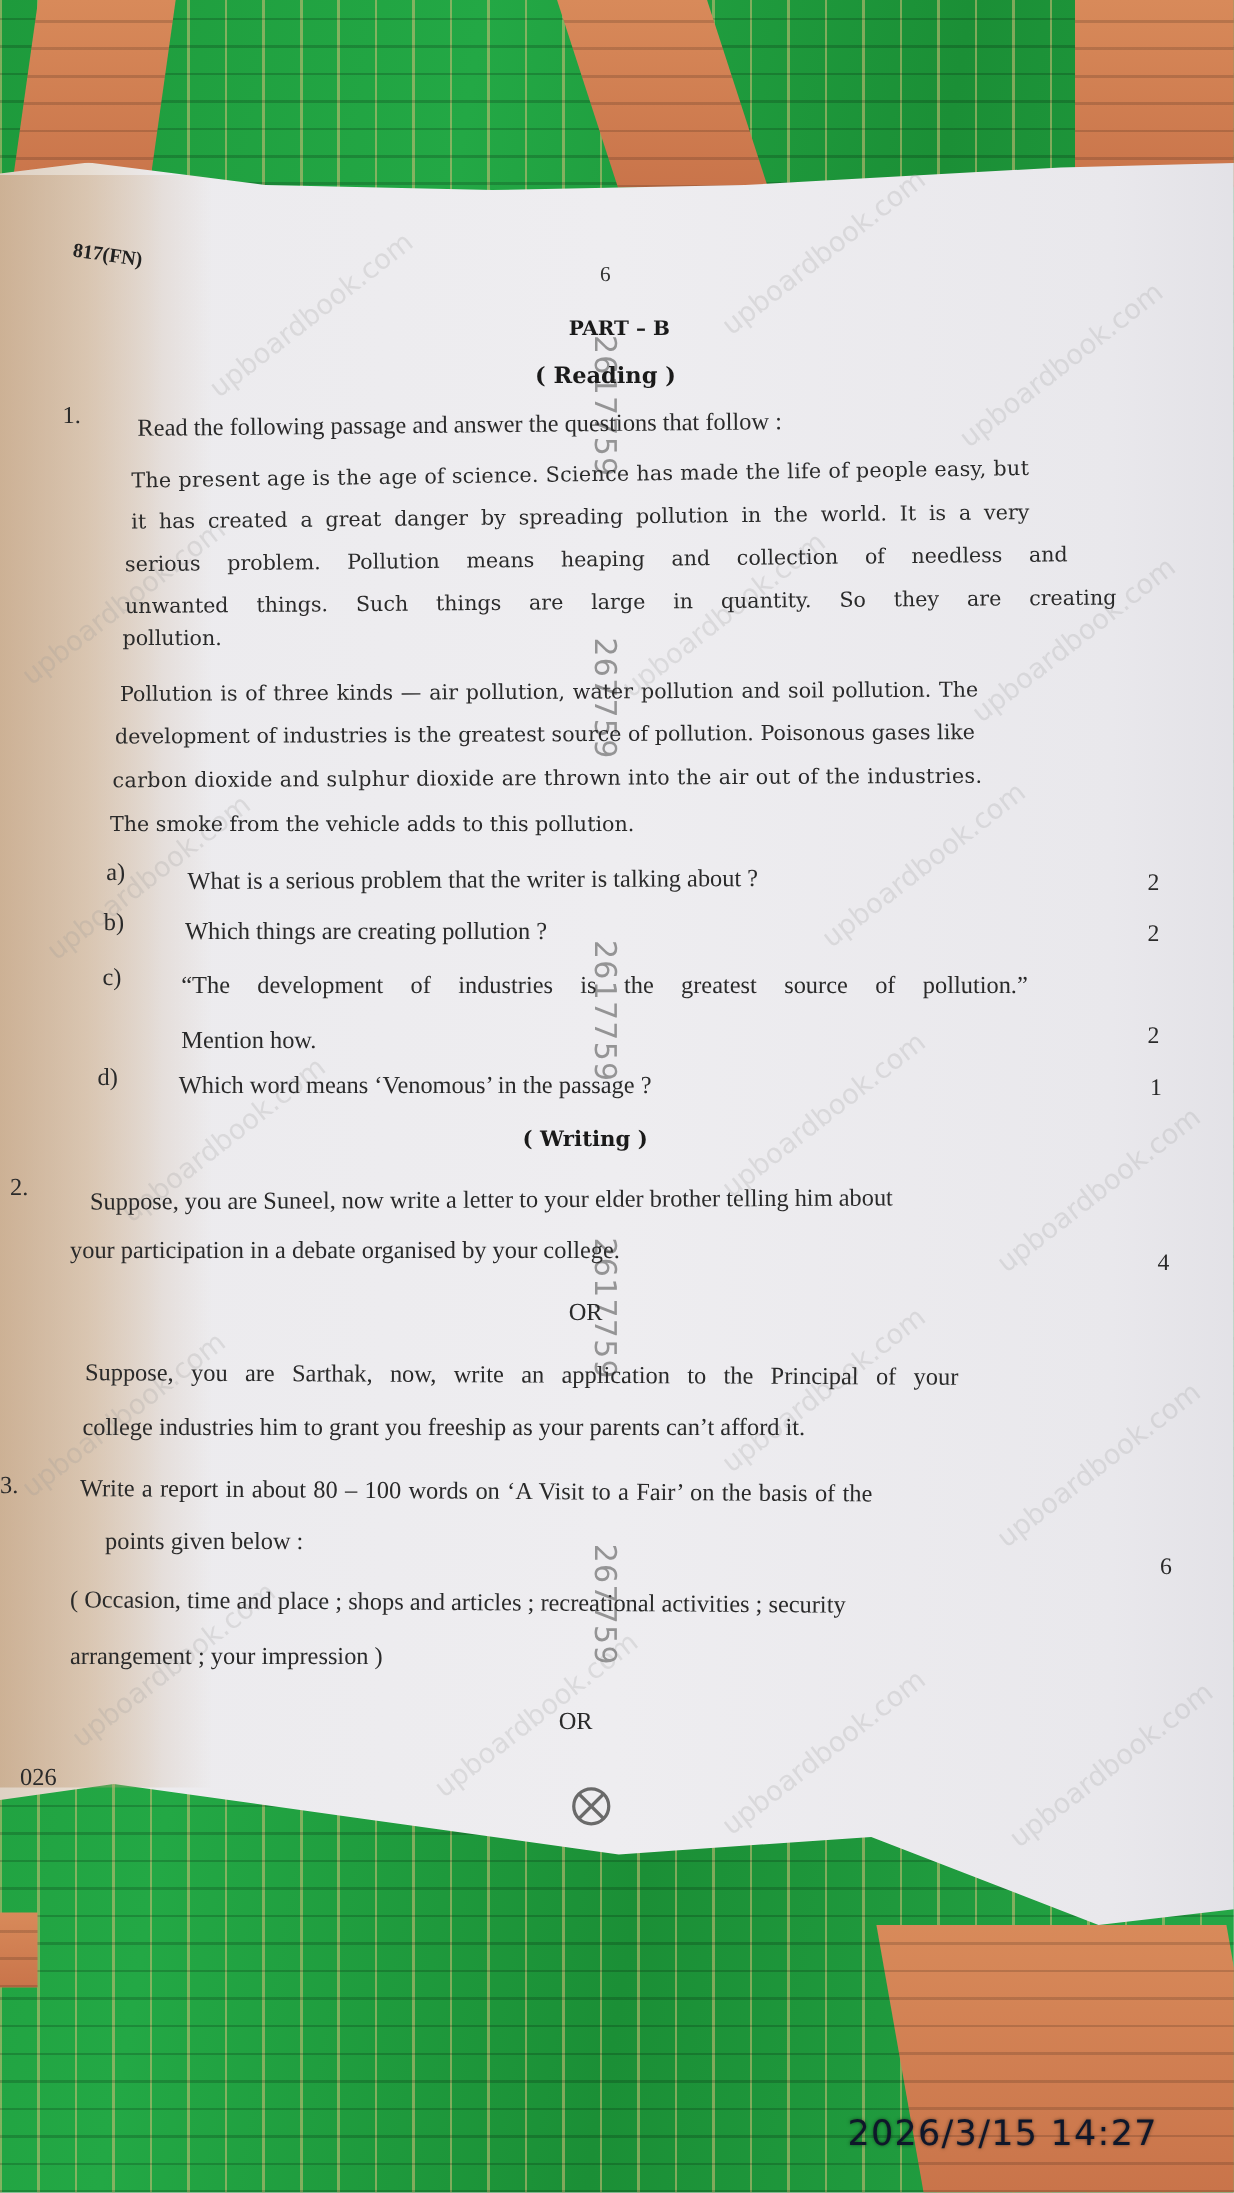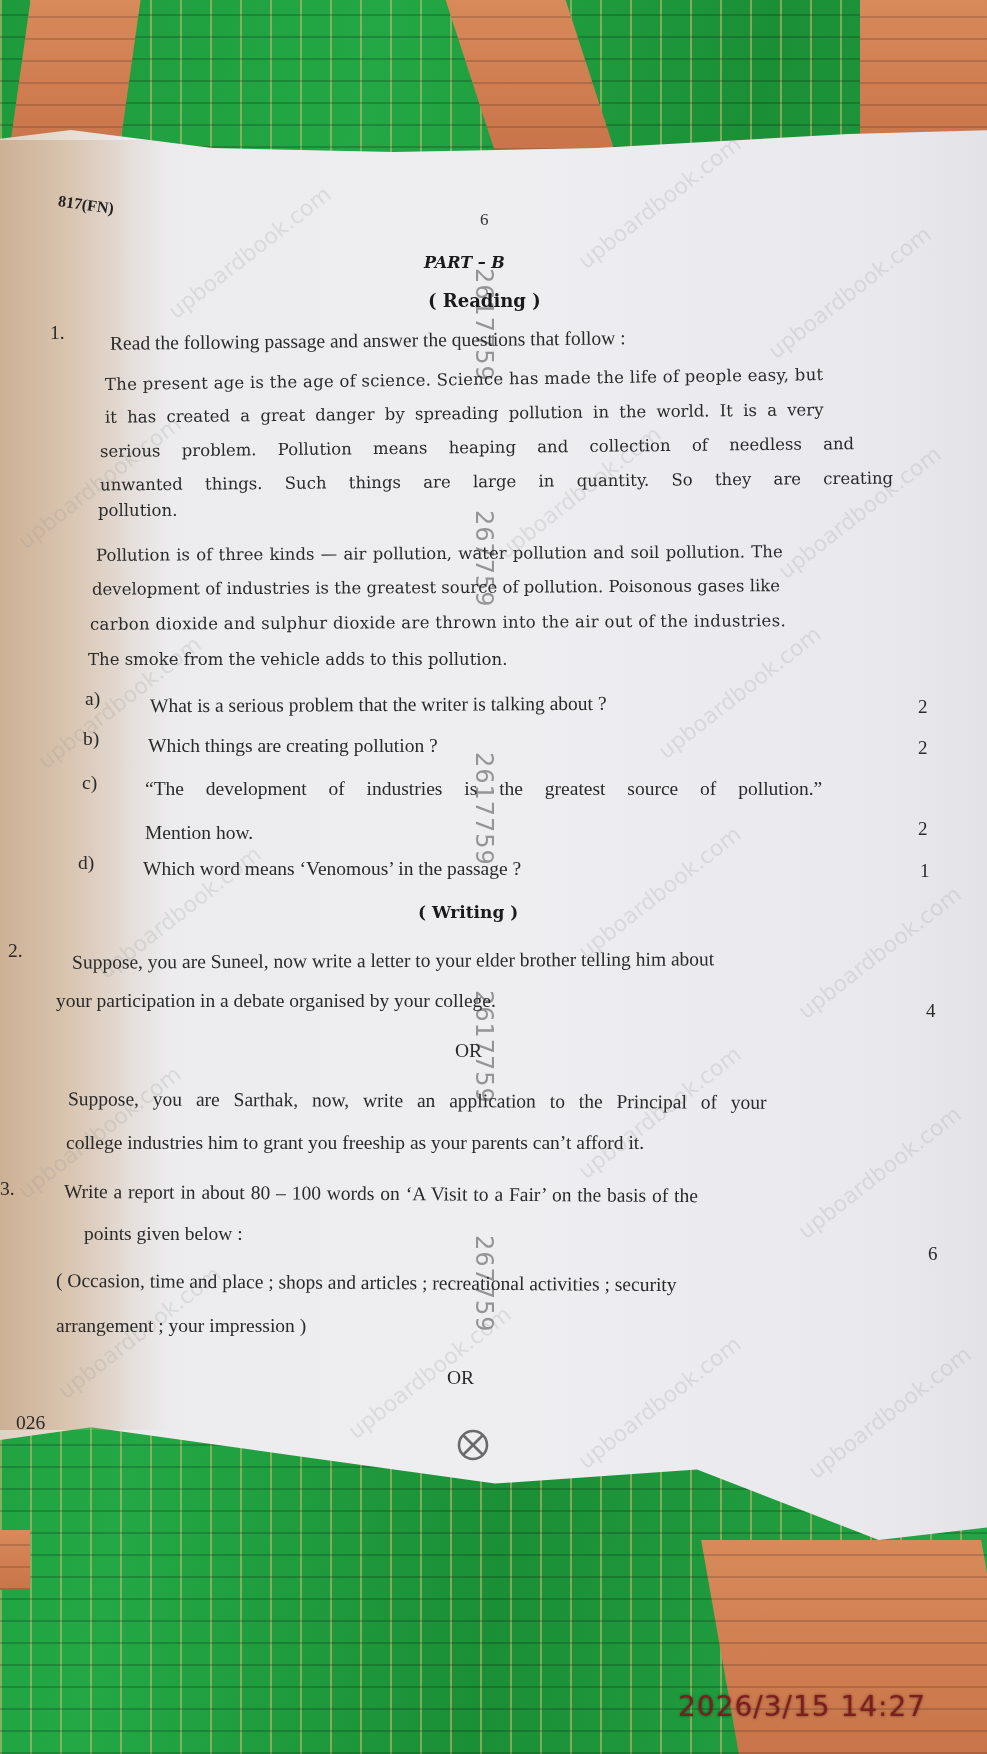--- a/index.html
+++ b/index.html
@@ -53,21 +53,21 @@
   .watermark {
     position: absolute; font-family: "DejaVu Sans", sans-serif; font-size: 22px;
     color: rgba(150,150,150,0.22); transform: rotate(-38deg); white-space: nowrap;
     pointer-events: none;
   }
   .cross-icon {
     position: absolute; left: 456px; top: 1428px; width: 34px; height: 34px;
   }
   .timestamp {
     position: absolute; left: 678px; top: 1690px;
-    font-family: "DejaVu Sans", sans-serif; font-size: 28px; color: #7f1d1d;
+    font-family: "DejaVu Sans", sans-serif; font-size: 28px; color: #0f172a;
     text-shadow: 0 0 3px rgba(0,0,0,0.5); letter-spacing: 1px;
   }
 </style>
 </head>
 <body>
 
 <div class="mat-stripe" style="left:20px;top:0;width:110px;height:150px;transform:skewX(-8deg);"></div>
 <div class="mat-stripe" style="left:470px;top:0;width:120px;height:150px;transform:skewX(18deg);"></div>
 <div class="mat-stripe" style="left:860px;top:0;width:130px;height:150px;"></div>
 <div class="mat-stripe" style="left:720px;top:1540px;width:280px;height:214px;transform:skewX(10deg);"></div>
@@ -98,21 +98,21 @@
 </div>
 
 <span class="serial" style="left:470px;top:268px;">2617759</span>
 <span class="serial" style="left:470px;top:510px;">267759</span>
 <span class="serial" style="left:470px;top:752px;">2617759</span>
 <span class="serial" style="left:470px;top:990px;">2617759</span>
 <span class="serial" style="left:470px;top:1235px;">267759</span>
 
 <span class="page-code">817(FN)</span>
 <span class="page-num">6</span>
-<span class="heading-bold" style="left:424px;top:253px;font-style:italic;">PART – B</span>
+<span class="heading-bold" style="left:455px;top:253px;">PART – B</span>
 <span class="heading-bold" style="left:428px;top:290px;font-size:18px;">( Reading )</span>
 
 <span class="txt" style="left:50px;top:322px;">1.</span>
 <span class="txt" style="left:110px;top:330px;transform:rotate(-0.6deg);">Read the following passage and answer the questions that follow :</span>
 
 <div>
   <span class="txt passage" style="left:105px;top:370px;letter-spacing:0.25px;transform:rotate(-0.8deg);">The present age is the age of science. Science has made the life of people easy, but</span>
   <span class="txt passage" style="left:105px;top:404px;word-spacing:5px;transform:rotate(-0.6deg);">it has created a great danger by spreading pollution in the world. It is a very</span>
   <span class="txt passage" style="left:100px;top:438px;word-spacing:16px;transform:rotate(-0.6deg);">serious problem. Pollution means heaping and collection of needless and</span>
   <span class="txt passage" style="left:100px;top:472px;word-spacing:17px;transform:rotate(-0.5deg);">unwanted things. Such things are large in quantity. So they are creating</span>

